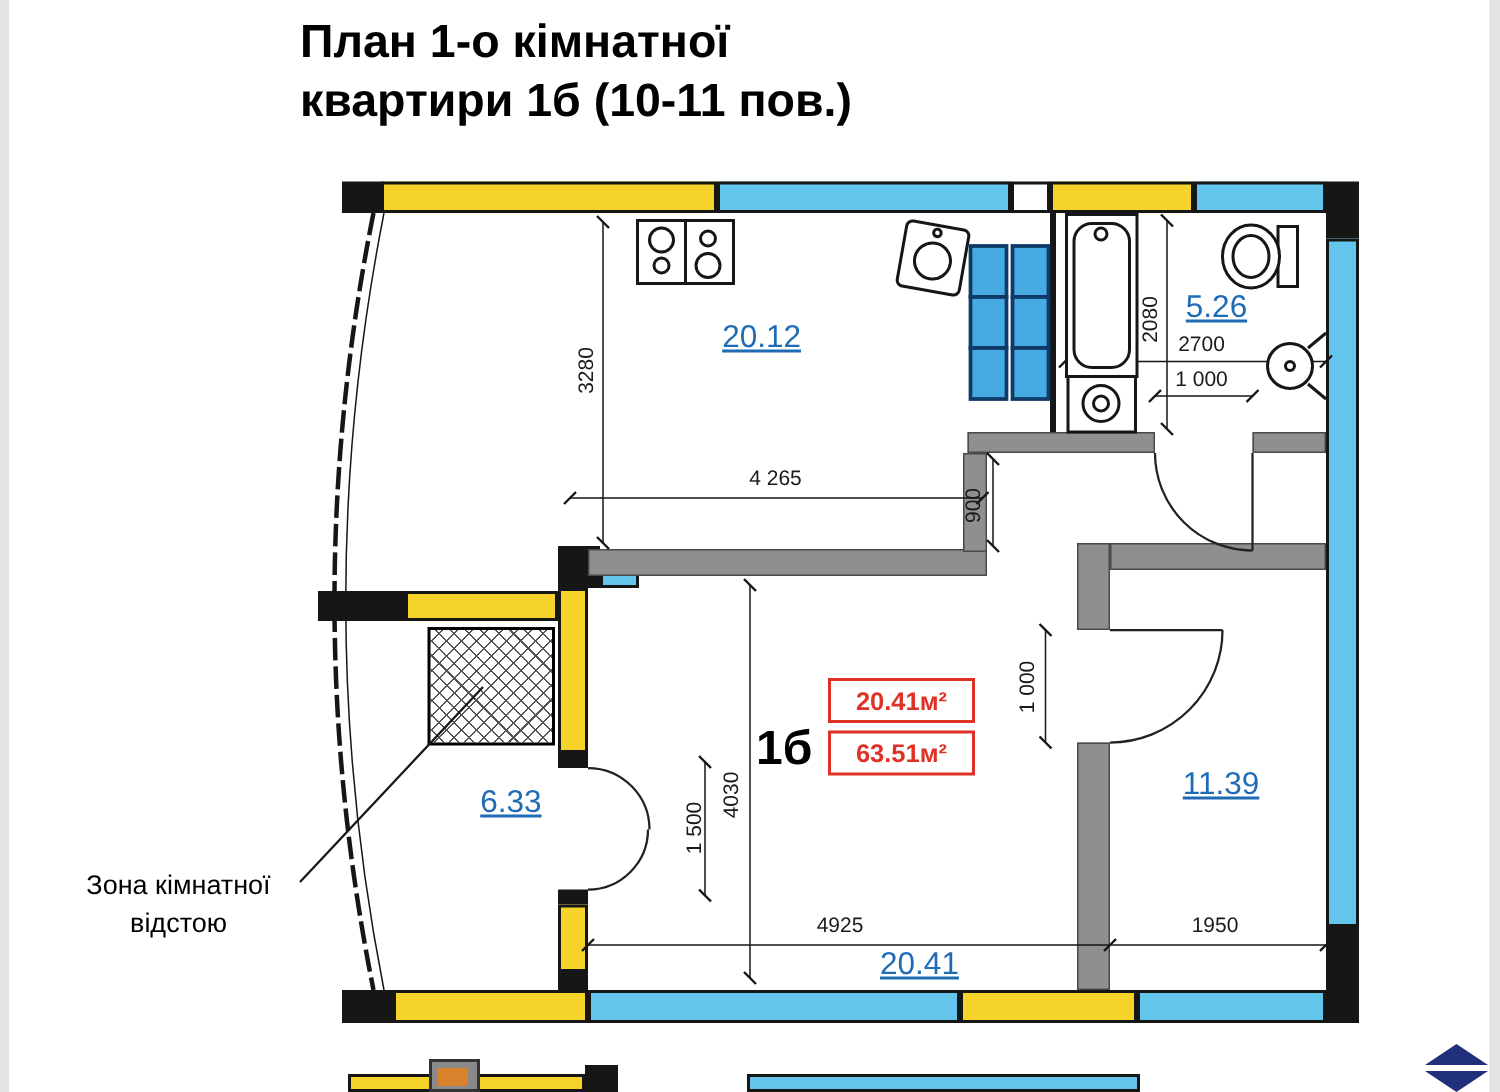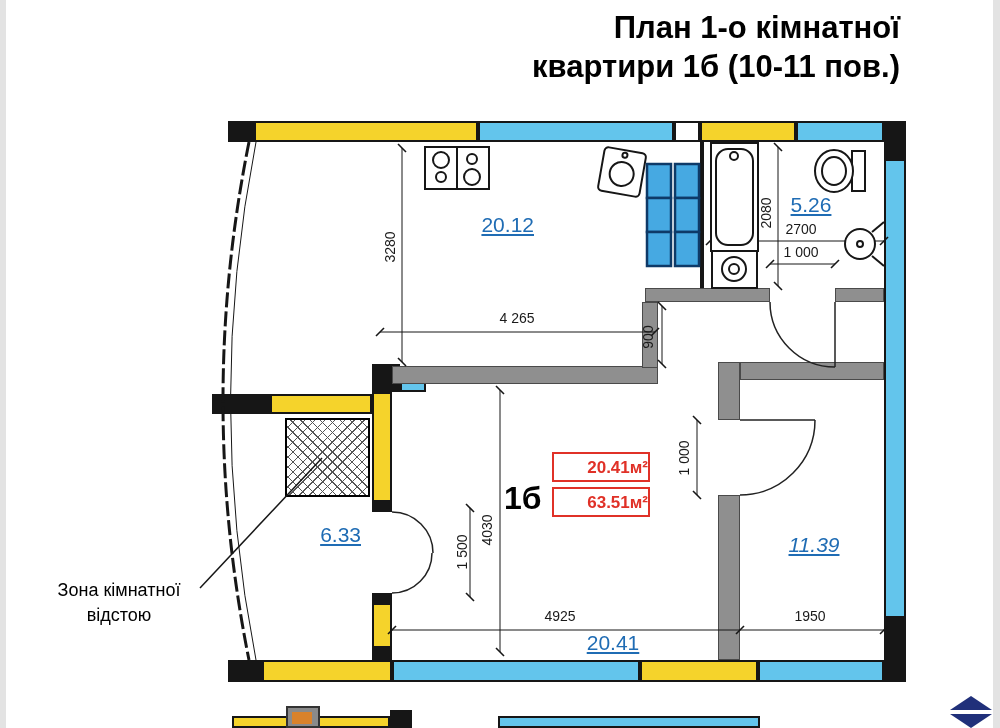--- a/index.html
+++ b/index.html
@@ -8,27 +8,27 @@
   }
   html,body{margin:0;padding:0;background:#fff;}
   #stage{position:relative;width:1000px;height:728px;background:#fff;overflow:hidden;
          font-family:"Liberation Sans",sans-serif;color:#161616;}
   .abs{position:absolute;}
   .wk{position:absolute;background:var(--blk);}
   .wy{position:absolute;background:var(--yellow);border:2px solid var(--blk);box-sizing:border-box;}
   .wc{position:absolute;background:var(--cyan);border:2px solid var(--blk);box-sizing:border-box;}
   .ww{position:absolute;background:#fff;border:2px solid var(--blk);box-sizing:border-box;}
   .wg{position:absolute;background:var(--gray);border:1px solid #4a4a4a;box-sizing:border-box;}
-  .title{position:absolute;left:200px;top:8px;width:700px;text-align:right;
+  .title{position:absolute;left:200px;top:8px;width:700px;text-align:left;
          font-size:31px;font-weight:bold;line-height:39px;color:#000;}
   .room{position:absolute;font-size:21px;font-weight:500;color:var(--lblue);
         text-decoration:underline;text-align:center;}
   .dim{position:absolute;font-size:14px;color:#1a1a1a;text-align:center;white-space:nowrap;}
   .rot{transform:rotate(-90deg);transform-origin:center;}
-  .redcell{width:98px;height:30px;line-height:27px;text-align:right;border:2px solid var(--red);
+  .redcell{width:98px;height:30px;line-height:27px;text-align:center;border:2px solid var(--red);
            color:var(--red);font-weight:bold;font-size:17px;background:#fff;margin-bottom:5px;box-sizing:border-box;}
   .unit{position:absolute;left:504px;top:480px;font-size:32px;font-weight:bold;color:#000;}
   .firelabel{position:absolute;left:28px;top:578px;width:182px;text-align:center;
              font-size:18px;line-height:25px;color:#000;}
   .hatch{position:absolute;left:285px;top:418px;width:85px;height:79px;border:2px solid #000;box-sizing:border-box;
          background-image:repeating-linear-gradient(45deg,rgba(0,0,0,0) 0 6px,#555 6px 7px),
                           repeating-linear-gradient(-45deg,rgba(0,0,0,0) 0 6px,#555 6px 7px);}
   .gutter{position:absolute;top:0;height:728px;background:#E3E3E3;}
   .tri{position:absolute;width:0;height:0;}
 </style>
@@ -163,21 +163,21 @@
           <circle cx="860" cy="244" r="3"></circle>
         <line x1="872" y1="232" x2="884" y2="222"></line>
         <line x1="872" y1="256" x2="884" y2="266"></line>
       </g>
     </g>
   </svg>
 
   <div class="room" style="left:474px;top:213px;width:60px;text-align:right;">20.12</div>
   <div class="room" style="left:785px;top:193px;width:52px;">5.26</div>
   <div class="room" style="left:309px;top:523px;width:52px;text-align:right;">6.33</div>
-  <div class="room" style="left:785px;top:533px;width:58px;font-style:italic;">11.39</div>
+  <div class="room" style="left:785px;top:511px;width:58px;">11.39</div>
   <div class="room" style="left:582px;top:631px;width:62px;">20.41</div>
 
   <div class="dim rot" style="left:368px;top:239px;width:44px;">3280</div>
   <div class="dim" style="left:487px;top:310px;width:60px;">4 265</div>
   <div class="dim rot" style="left:630px;top:329px;width:36px;">900</div>
   <div class="dim rot" style="left:744px;top:205px;width:44px;">2080</div>
   <div class="dim" style="left:774px;top:221px;width:54px;">2700</div>
   <div class="dim" style="left:774px;top:244px;width:54px;">1 000</div>
   <div class="dim rot" style="left:661px;top:450px;width:46px;">1 000</div>
   <div class="dim rot" style="left:465px;top:522px;width:44px;">4030</div>

